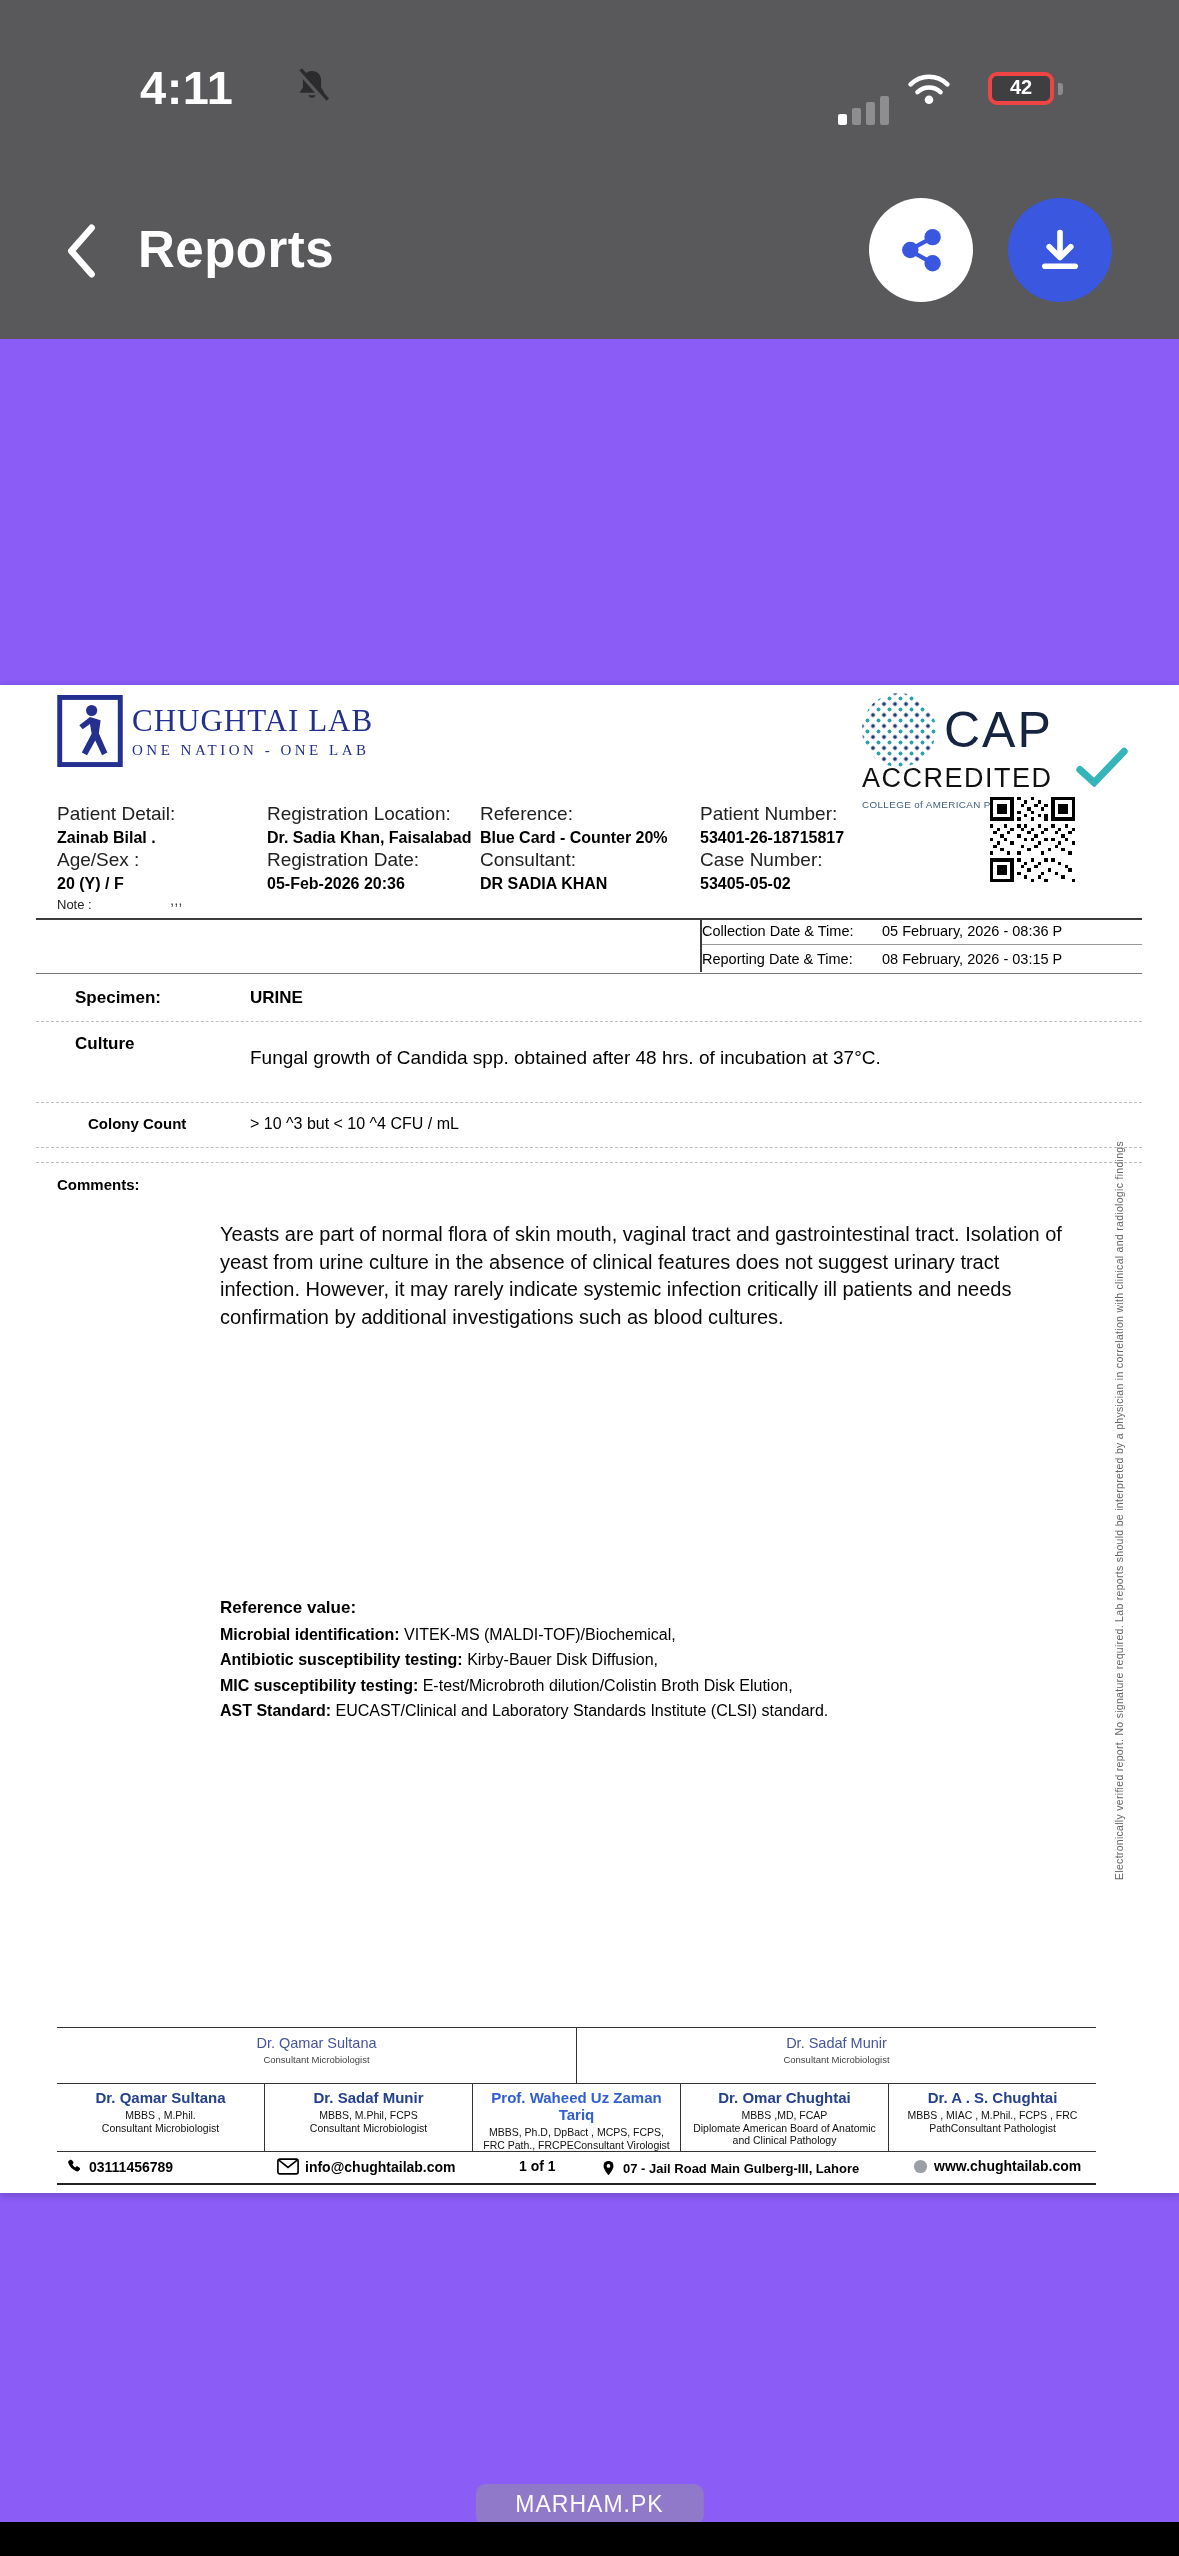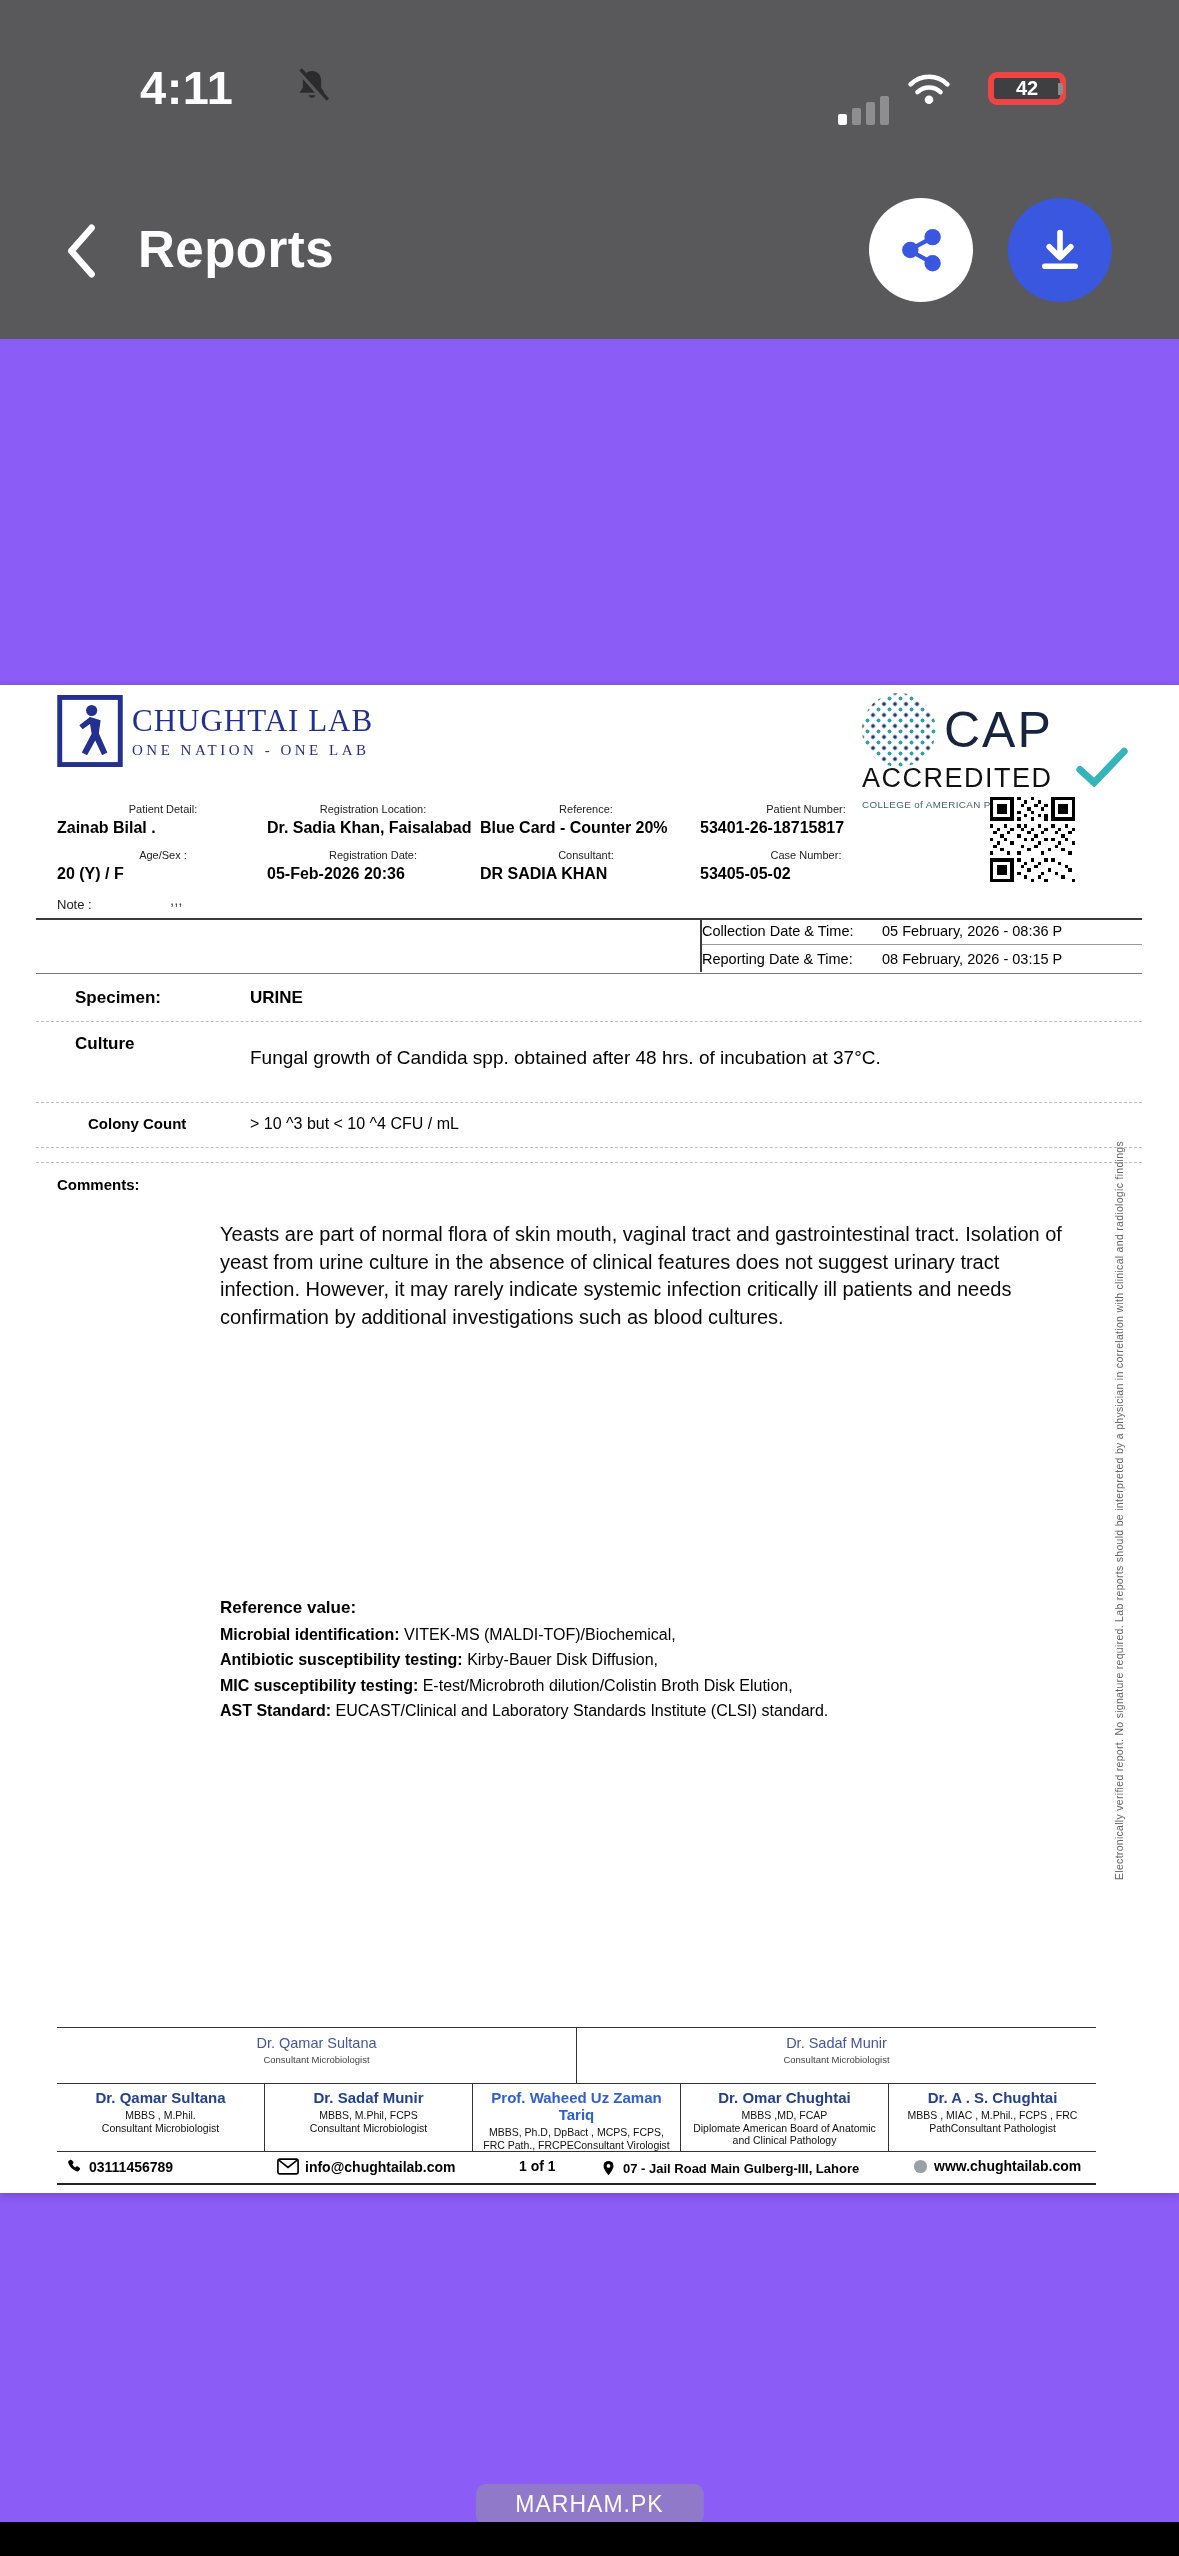--- a/index.html
+++ b/index.html
@@ -8,22 +8,22 @@
   .screen { position:relative; width:1179px; height:2556px; overflow:hidden; background:#8b5cf6; }
 
   
   .topbar { position:absolute; top:0; left:0; width:1179px; height:339px; background:#59595b; }
   .time { position:absolute; left:140px; top:60px; color:#fff; font-size:47px; font-weight:bold; letter-spacing:.5px; }
   .bell { position:absolute; left:292px; top:66px; }
   .signal { position:absolute; left:838px; top:96px; display:flex; align-items:flex-end; gap:5px; }
   .signal .bar { width:9px; border-radius:2px; background:#8e8e90; }
   .signal .bar.lit { background:#fff; }
   .wifi { position:absolute; left:906px; top:72px; }
-  .battery { position:absolute; left:988px; top:72px; width:78px; height:33px; border-radius:9px;
-             background:#3f3f41; border:6px solid #ef4444; display:flex; align-items:center; justify-content:center; }
+  .battery { position:absolute; left:988px; top:72px; width:66px; height:33px; border-radius:9px;
+             background:#3f3f41; border:4px solid #ef4444; display:flex; align-items:flex-start; justify-content:center; }
   .battery .pct { color:#fff; font-size:20px; font-weight:bold; }
   .battery-nub { position:absolute; left:1058px; top:83px; width:5px; height:12px; background:#8c8c8e; border-radius:0 3px 3px 0; }
 
   .back-btn { position:absolute; left:62px; top:216px; width:60px; height:70px; display:flex; align-items:center; }
   .page-title { position:absolute; left:138px; top:220px; color:#fff; font-size:51px; font-weight:bold; letter-spacing:.5px; }
   .circle-btn { position:absolute; width:104px; height:104px; border-radius:50%; display:flex; align-items:center; justify-content:center; }
   .share-btn { left:869px; top:198px; background:#fff; }
   .download-btn { left:1008px; top:198px; background:#3a57e0; }
 
   
@@ -40,21 +40,21 @@
     background-image:
       radial-gradient(circle,#2ba3a8 1.7px,transparent 2.3px),
       radial-gradient(circle,#1f3a70 1.7px,transparent 2.3px);
     background-size:11px 11px,11px 11px; background-position:0 0,5.5px 5.5px; }
   .cap-word { font-size:50px; color:#16243f; font-weight:500; margin-left:8px; letter-spacing:2px; }
   .cap-accred { position:relative; font-size:27px; color:#111; letter-spacing:1.5px; margin-top:-4px; }
   .cap-check { position:absolute; right:-6px; top:-16px; }
   .cap-college { font-size:9.8px; color:#44607e; letter-spacing:.4px; margin-top:5px; }
 
   .field { width:212px; }
-  .field .lbl { font-size:11px; color:#222;text-align:center; }
+  .field .lbl { font-size:19px; color:#222; }
   .field .val { font-size:16px; font-weight:bold; color:#000; margin-top:4px; }
   .qr { left:990px; top:112px; }
 
   .note-lbl { left:57px; top:212px; font-size:13px; color:#222; }
   .note-val { left:170px; top:206px; font-size:15px; color:#444; }
 
   .hr { left:36px; width:1106px; height:0; }
   .hr-dark { border-top:2px solid #3b3b3b; }
   .hr-mid  { border-top:1.5px solid #777; }
   .hr-dash { border-top:1px dashed #bfbfbf; }

